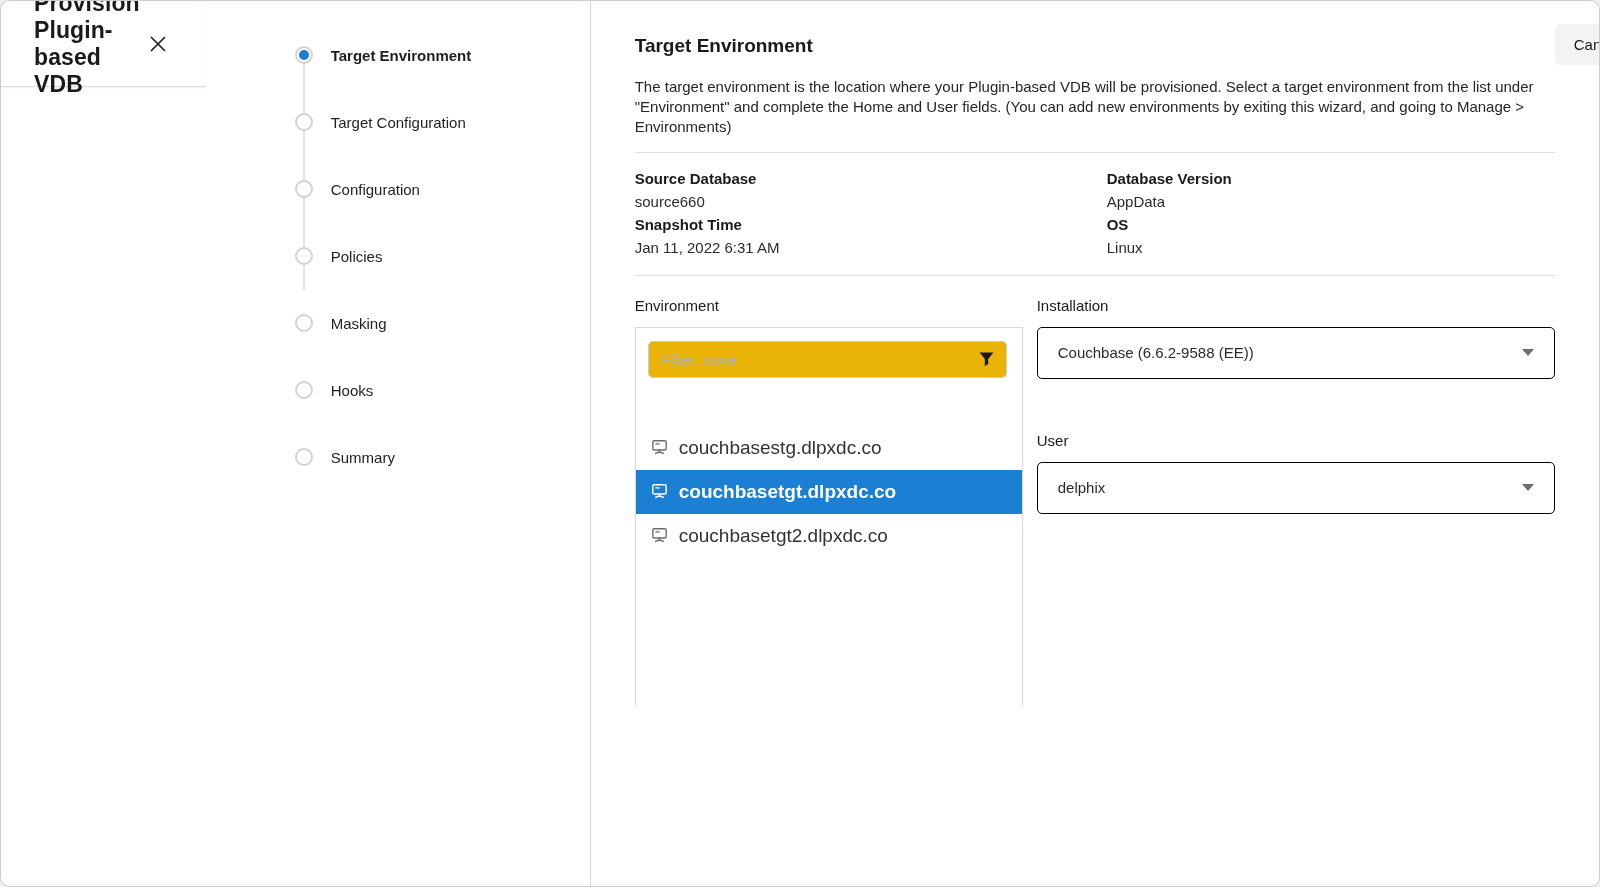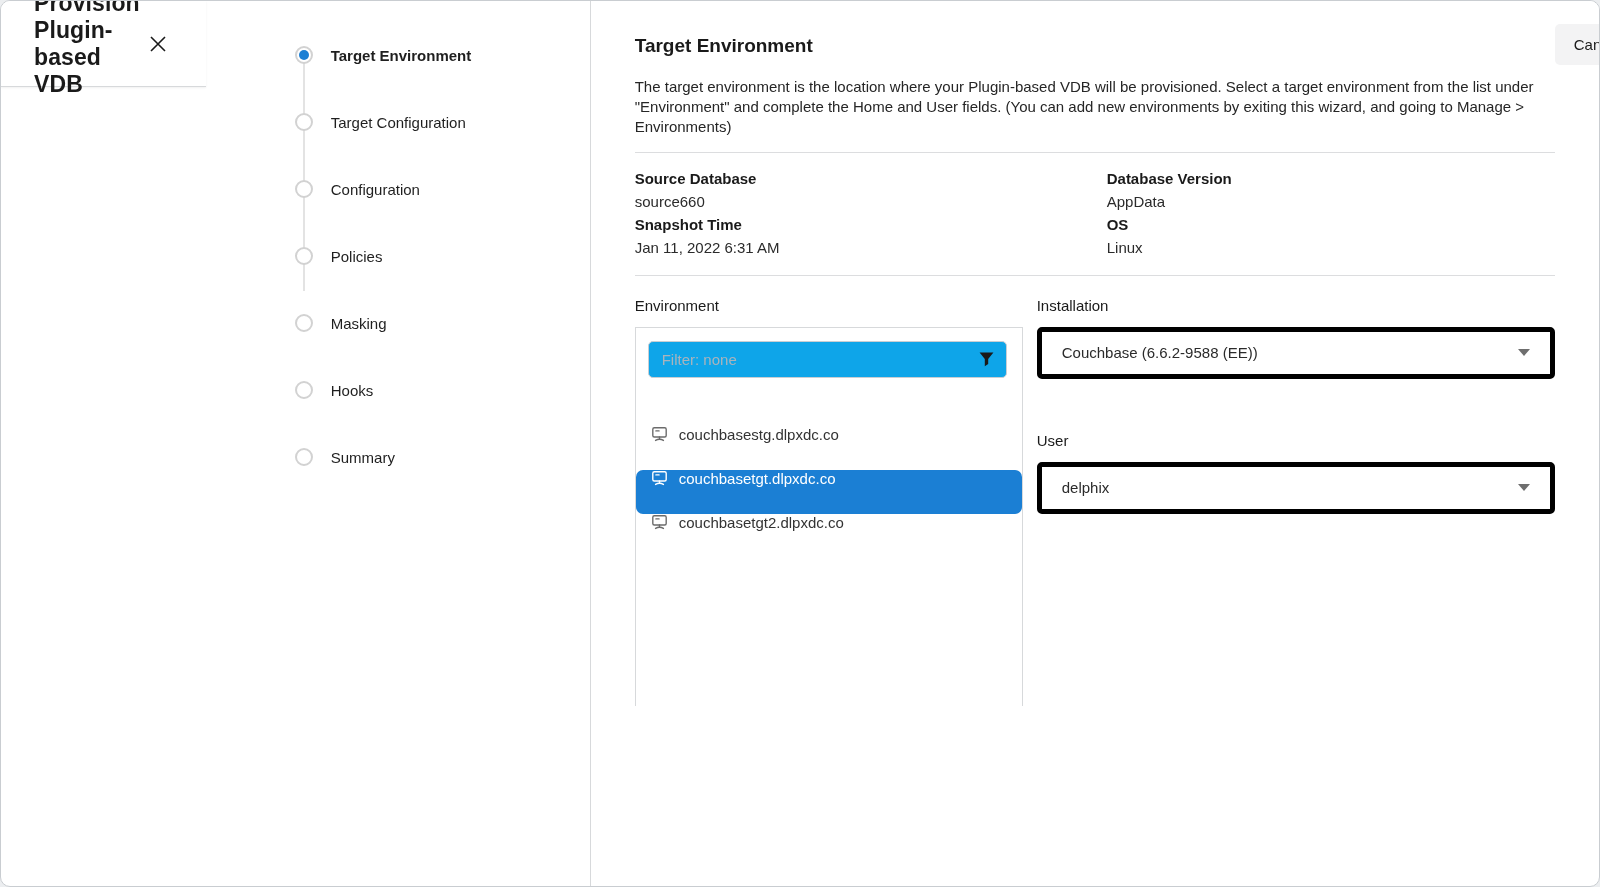--- a/index.html
+++ b/index.html
@@ -81,36 +81,36 @@
     border:1px solid #d7d9db; border-bottom:none;
     height:379px; padding-top:13px; background:#fff;
   }
   .filter-wrap { position:relative; margin:0 15px 0 12px; }
   .filter-input {
     width:100%; height:37px;
     border:1px solid #c9ced3; border-radius:5px;
     padding:0 38px 0 13px;
     font-size:15px; color:#333;
     font-family:"Liberation Sans","DejaVu Sans",sans-serif;
-    outline:none; background:#0ea5e9;
+    outline:none; background:#eab308;
   }
   .filter-input::placeholder { color:#aab3bc; }
   .funnel { position:absolute; right:12px; top:10px; }
   .env-list { margin-top:48px; }
   .env-item {
-    height:44px; display:flex; 
+    height:44px; display:flex; align-items:center;
     padding-left:15px; cursor:pointer;
-    font-size:15px; color:#333;
+    font-size:19px; color:#333;
   }
   .env-item .host-ic { color:#6b6b6b; margin-right:11px; display:flex; }
-  .env-item.selected { background:#1b7fd4; color:#fff; font-weight:400;border-radius:7px; }
+  .env-item.selected { background:#1b7fd4; color:#fff; font-weight:700; }
   .env-item.selected .host-ic { color:#fff; }
   
   .select-box {
-    height:52px; border:5px solid #000000; border-radius:5px;
+    height:52px; border:1px solid #000000; border-radius:5px;
     display:flex; align-items:center;
     padding:0 20px; font-size:15px; color:#2b2b2b;
     background:#fff; cursor:pointer;
   }
   .select-box .caret { margin-left:auto; }
   .caret {
     width:0; height:0;
     border-left:6px solid transparent;
     border-right:6px solid transparent;
     border-top:7px solid #6e6e6e;

